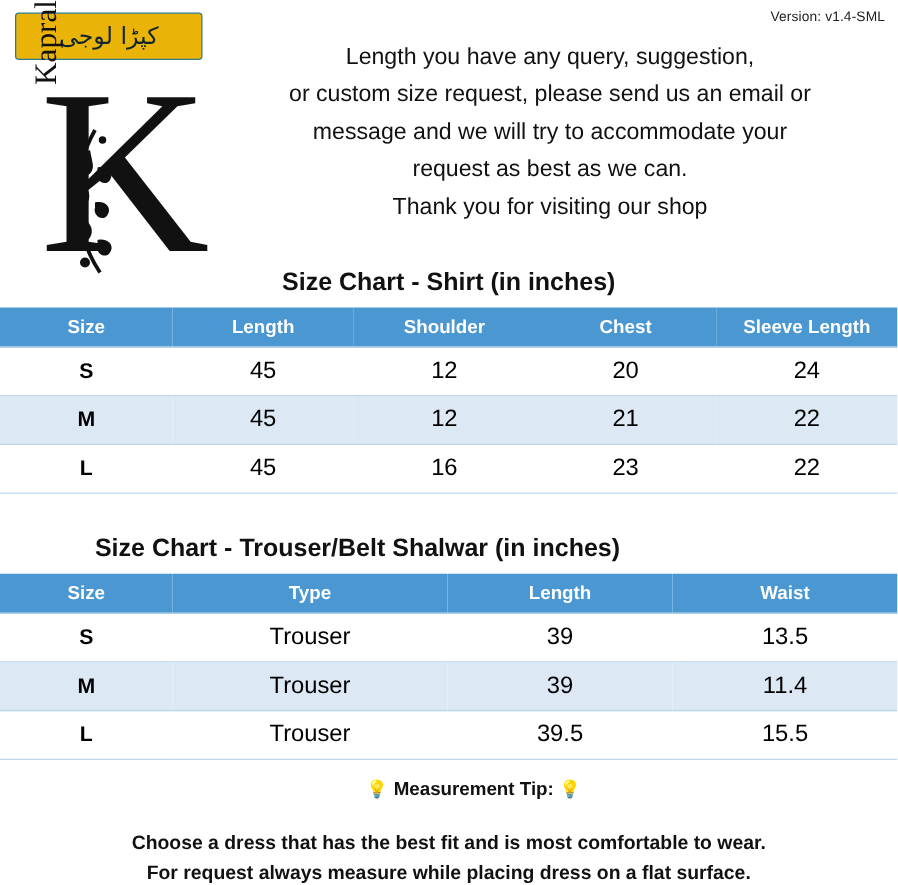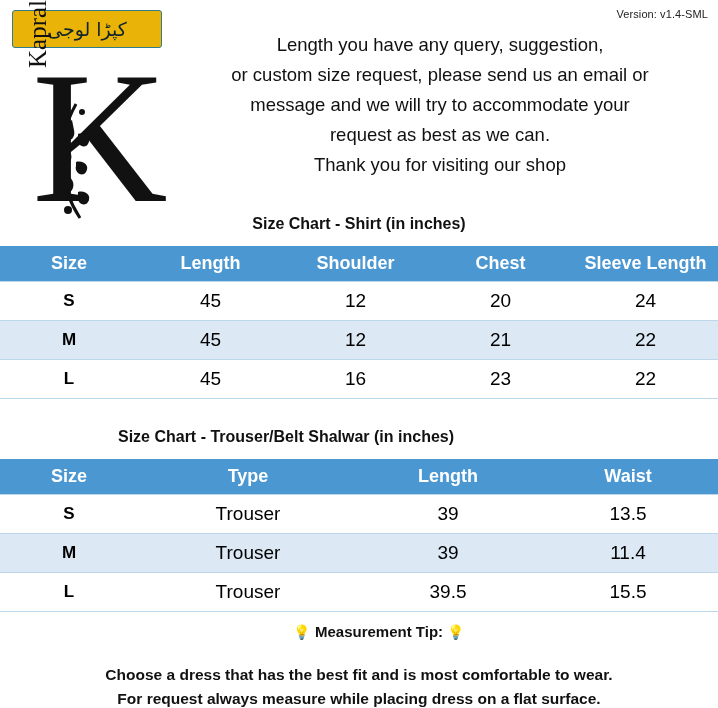--- a/index.html
+++ b/index.html
@@ -84,21 +84,21 @@
     top: 30px;
     width: 500px;
     text-align: center;
     font-size: 18.5px;
     line-height: 30px;
     color: #111;
   }
   
   .section-title {
     text-align: center;
-    font-size: 16px;
+    font-size: 20px;
     font-weight: bold;
     color: #111;
   }
   #shirt-title {
     position: absolute;
     left: 0;
     top: 215px;
     width: 718px;
   }
   #trouser-title {
@@ -108,21 +108,21 @@
     width: 572px;
   }
   table {
     border-collapse: collapse;
     width: 718px;
     table-layout: fixed;
   }
   thead th {
     background: #4a97d2;
     color: #ffffff;
-    font-size: 18px;
+    font-size: 15px;
     font-weight: bold;
     padding: 7px 2px;
     text-align: center;
     border: none;
   }
   tbody td {
     font-size: 19px;
     text-align: center;
     padding: 8px 2px;
     border-top: 1px solid #bcd7ea;

